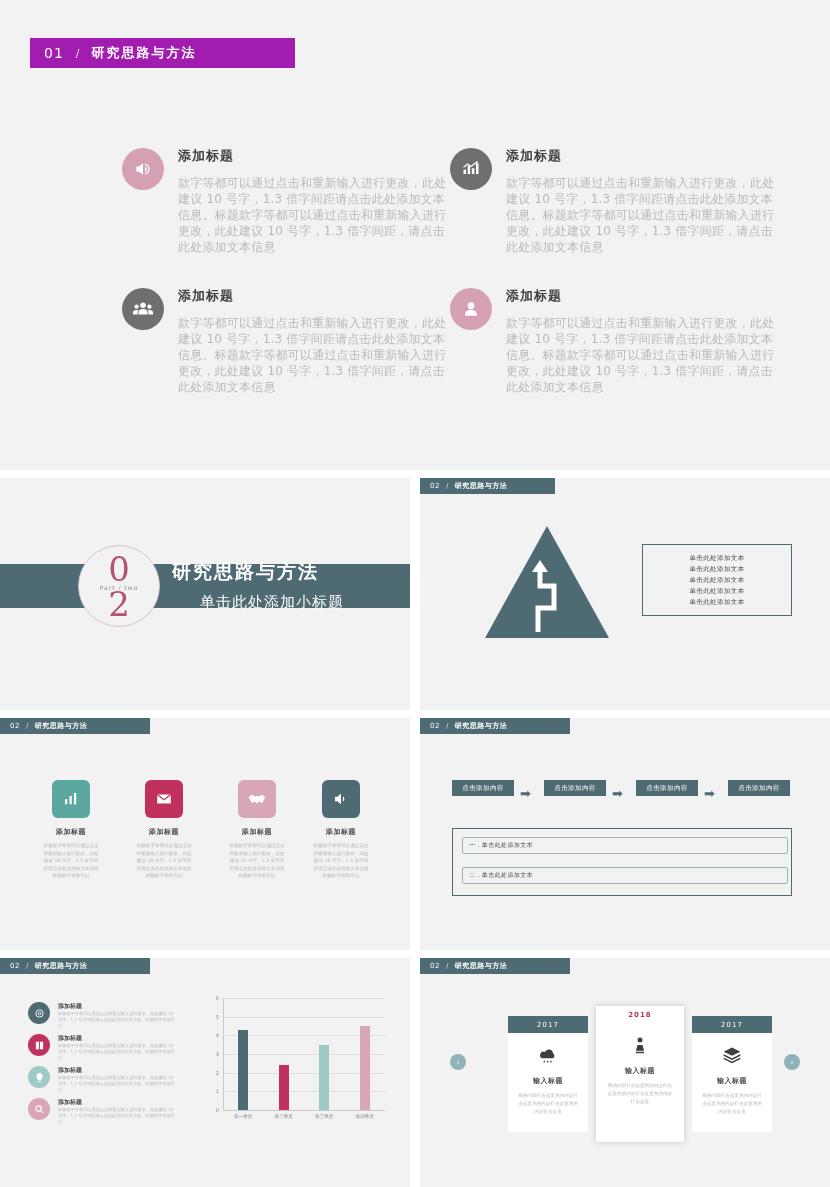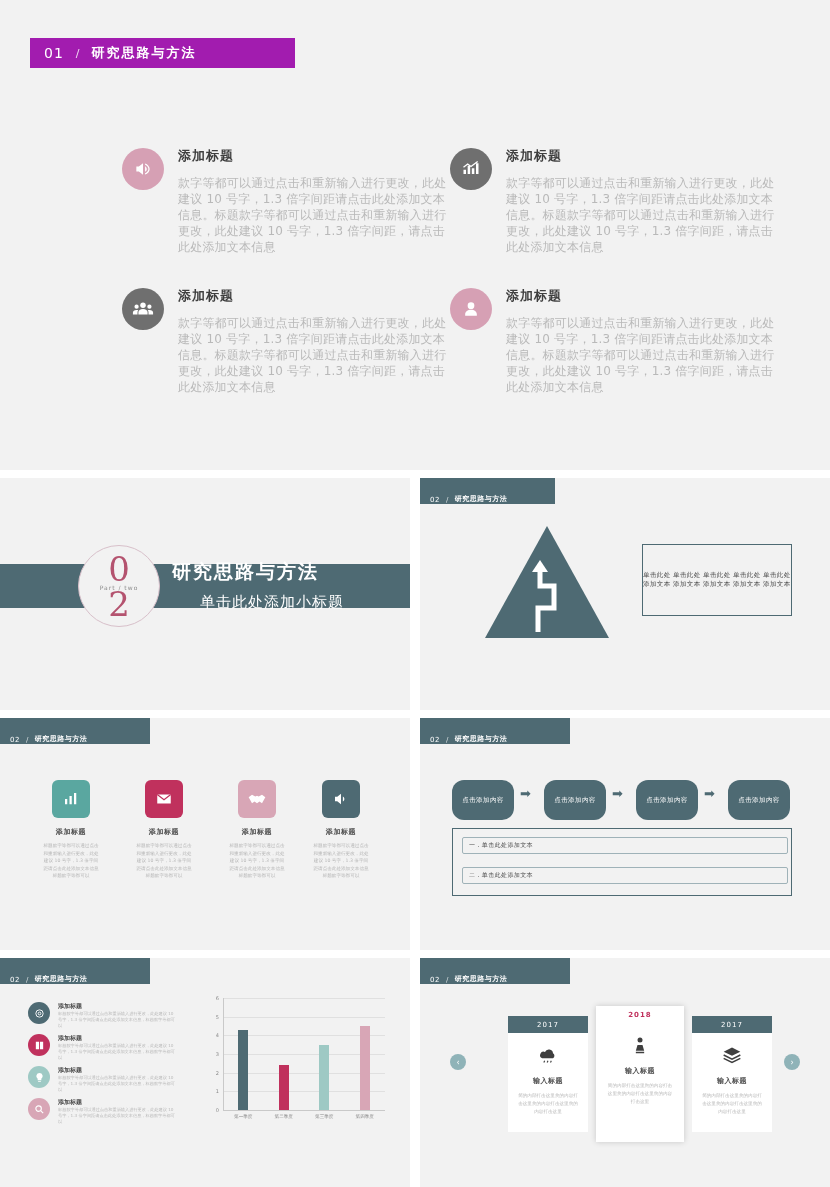--- a/index.html
+++ b/index.html
@@ -2,22 +2,22 @@
 <html><head>
 <meta charset="utf-8">
 <style>
   html,body{margin:0;padding:0;background:#ffffff;}
   body{width:830px;height:1187px;font-family:"DejaVu Sans","Liberation Sans",sans-serif;}
   .page{position:relative;width:830px;height:1187px;background:#fff;}
 
   .slide{position:absolute;background:#f2f2f2;overflow:hidden;}
 
   
-  .hdr{position:absolute;left:0;top:0;height:26px;background:#4e6a73;color:#fff;
-       display:flex;align-items:flex-end;font-size:7px;letter-spacing:.5px;}
+  .hdr{position:absolute;left:0;top:0;height:16px;background:#4e6a73;color:#fff;
+       display:flex;align-items:center;font-size:7px;letter-spacing:.5px;}
   .hdr .num{padding-left:10px;}
   .hdr .sep{padding:0 6px;opacity:.8;}
   .hdr .ttl{font-weight:bold;}
 
   
   .s1{left:0;top:0;width:830px;height:470px;}
   .s1 .bar{position:absolute;left:30px;top:38px;width:265px;height:30px;background:#a21caf;
            color:#fff;display:flex;align-items:center;}
   .s1 .bar .n{font-size:14px;padding-left:14px;letter-spacing:1px;}
   .s1 .bar .sl{font-size:11px;padding:0 12px;opacity:.85;}
@@ -50,37 +50,37 @@
            font-weight:bold;letter-spacing:2px;line-height:22px;}
   .s2 .sub{position:absolute;left:200px;top:118px;font-size:15px;color:#ffffff;letter-spacing:1px;line-height:12px;width:190px;}
 
   
   .s3{left:420px;top:478px;width:410px;height:232px;}
   .tri{position:absolute;left:65px;top:48px;width:0;height:0;
        border-left:62px solid transparent;border-right:62px solid transparent;
        border-bottom:112px solid #4e6a73;}
   .arroww{position:absolute;left:112px;top:78px;}
   .s3 .box{position:absolute;left:222px;top:66px;width:148px;height:70px;border:1px solid #4e6a73;
-           display:flex;flex-direction:row;justify-content:center;align-items:center;gap:2px;}
+           display:flex;flex-direction:column;justify-content:center;align-items:center;gap:2px;}
   .s3 .box div{font-size:6.5px;color:#4a4a4a;letter-spacing:.4px;}
 
   
   .s4{left:0;top:718px;width:410px;height:232px;}
   .s4 .card{position:absolute;top:62px;width:62px;text-align:center;}
   .s4 .sq{width:38px;height:38px;border-radius:6px;margin:0 auto;display:flex;
           align-items:center;justify-content:center;color:#fff;}
   .s4 .cl{font-size:7px;font-weight:bold;color:#4a4a4a;margin-top:9px;letter-spacing:.6px;}
   .s4 .cp{font-size:4.6px;color:#b5b5b5;line-height:7.5px;margin-top:5px;padding:0 2px;}
   .c1{left:40px;} .c2{left:133px;} .c3{left:226px;} .c4{left:310px;}
   .teal{background:#5aa7a0;} .rose{background:#c0315d;} .pnk{background:#d8a6b6;} .dk{background:#4e6a73;}
 
   
   .s5{left:420px;top:718px;width:410px;height:232px;}
-  .flowbox{position:absolute;top:62px;width:62px;height:40px;background:#4e6a73;color:#fff;
-           display:flex;align-items:center;justify-content:center;font-size:6.5px;letter-spacing:.4px;border-radius:12px;}
+  .flowbox{position:absolute;top:62px;width:62px;height:16px;background:#4e6a73;color:#fff;
+           display:flex;align-items:center;justify-content:center;font-size:6.5px;letter-spacing:.4px;}
   .f1{left:32px;} .f2{left:124px;} .f3{left:216px;} .f4{left:308px;}
   .farr{position:absolute;top:68px;color:#4e6a73;font-size:13px;}
   .a1{left:100px;} .a2{left:192px;} .a3{left:284px;}
   .s5 .outer{position:absolute;left:32px;top:110px;width:338px;height:66px;border:1px solid #4e6a73;}
   .s5 .inner{position:absolute;width:318px;height:15px;border:1px solid #9fb2b8;border-radius:2px;
              left:9px;display:flex;align-items:center;padding-left:6px;font-size:6px;color:#4a4a4a;letter-spacing:.4px;}
   .in1{top:8px;} .in2{top:38px;}
 
   
   .s6{left:0;top:958px;width:410px;height:229px;}

